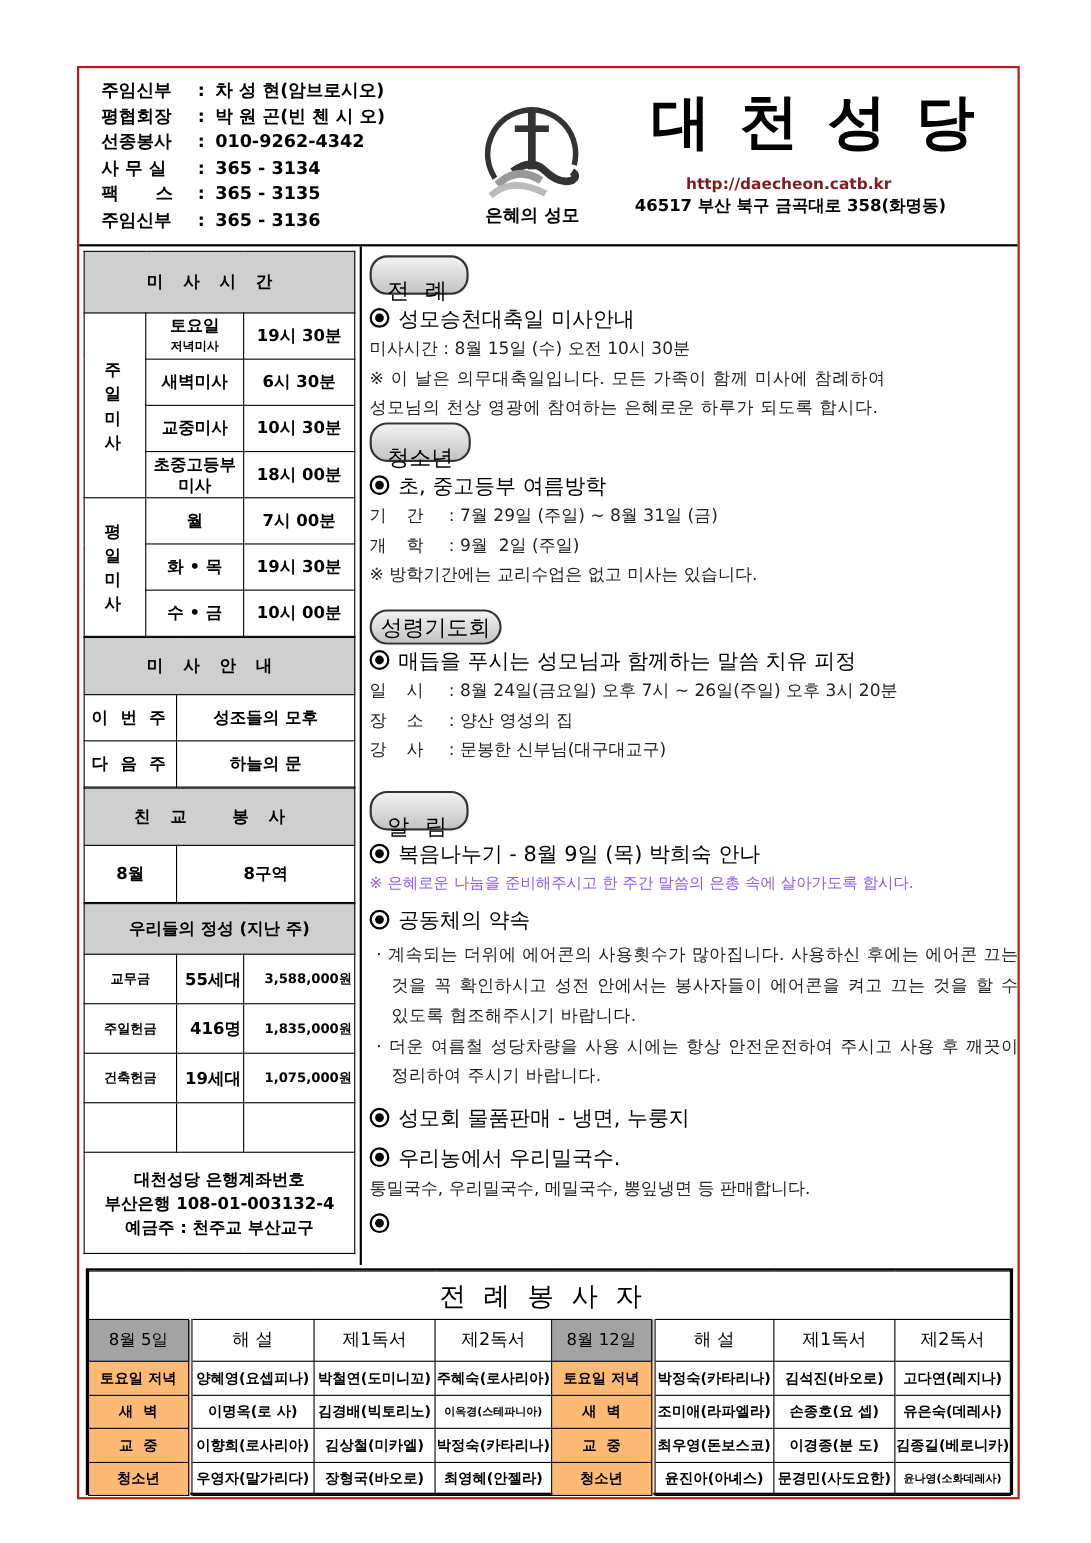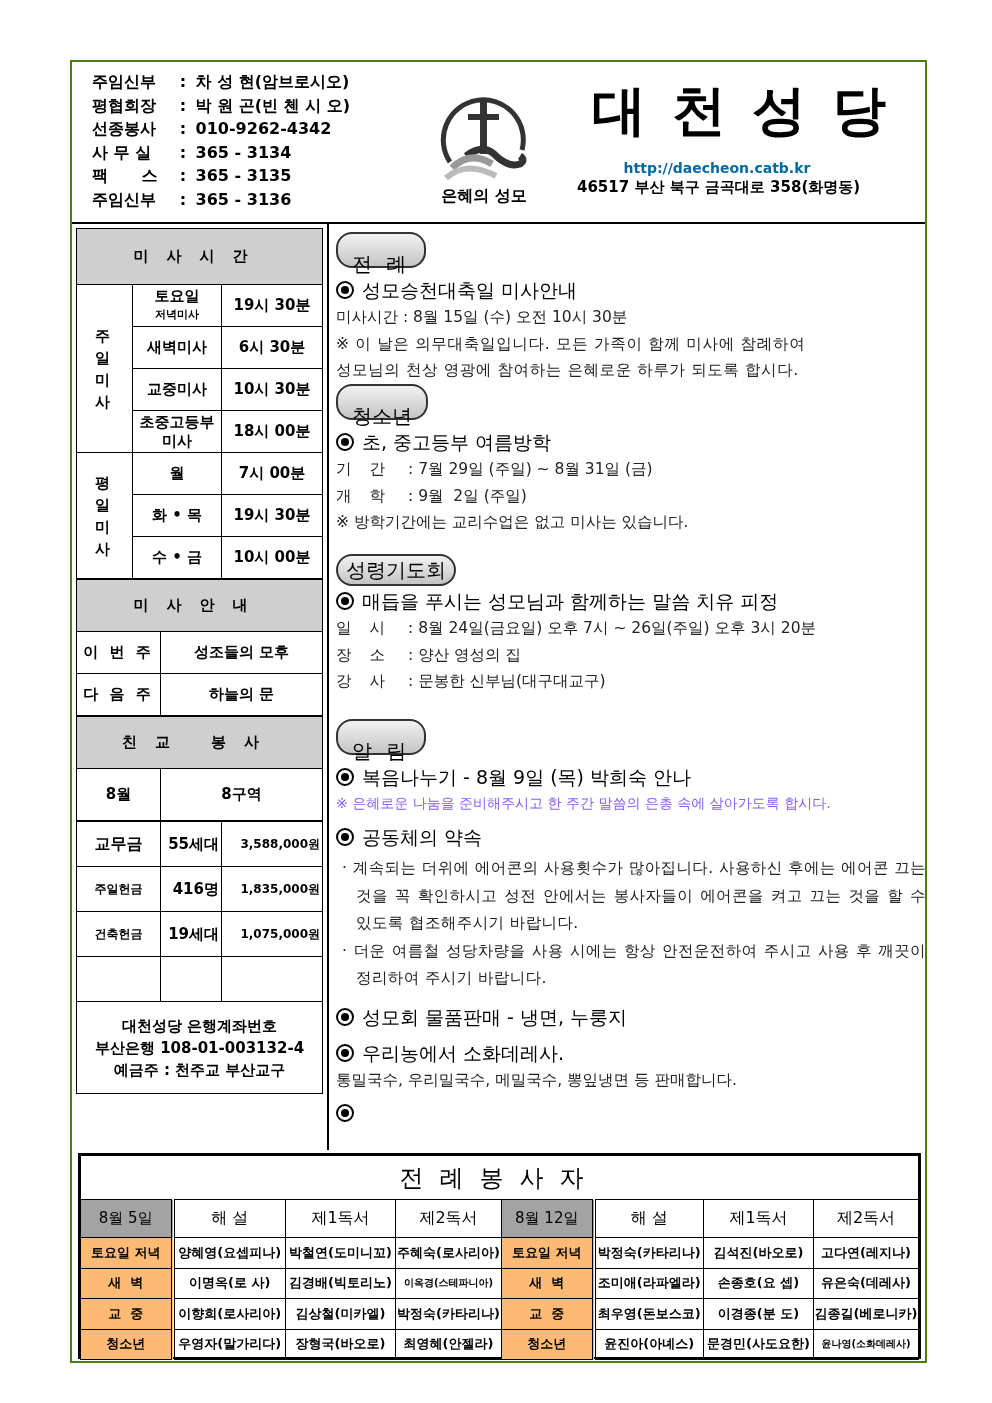--- a/index.html
+++ b/index.html
@@ -1,31 +1,31 @@
 <!DOCTYPE html>
 <html><head>
 <meta charset="utf-8">
 <style>
   * { box-sizing: border-box; margin: 0; padding: 0; }
   html, body { width: 992px; height: 1403px; background: #ffffff; }
   body { font-family: "DejaVu Sans", "Liberation Sans", sans-serif; color: #000; position: relative; }
 
-  .page { position: absolute; left: 70px; top: 60px; width: 857px; height: 1303px; border: 2px solid #4d7c0f; }
+  .page { position: absolute; left: 70px; top: 60px; width: 857px; height: 1303px; border: 2px solid #b91c1c; }
 
   
   .header { position: absolute; left: 0; top: 0; width: 853px; height: 162px; border-bottom: 2px solid #000; }
   .info { position: absolute; left: 20px; top: 8px; font-size: 16px; font-weight: bold; line-height: 23.5px; }
   .info .row { white-space: nowrap; }
   .info .lbl { display: inline-block; width: 84px; letter-spacing: 0px; }
   .info .sep { display: inline-block; width: 14px; text-align: center; }
   .logo { position: absolute; left: 362px; top: 22px; width: 100px; height: 130px; }
   .logo svg { display: block; margin: 0 auto; }
   .logo-cap { text-align: center; font-size: 16px; font-weight: bold; margin-top: 2px; }
   .title { position: absolute; left: 515px; top: 14px; width: 330px; text-align: center; font-size: 54px; font-weight: bold; letter-spacing: 26px; line-height: 70px; }
-  .url { position: absolute; left: 535px; top: 98px; width: 220px; text-align: center; color: #0369a1; font-size: 14px; font-weight: bold; }
+  .url { position: absolute; left: 535px; top: 98px; width: 220px; text-align: center; color: #7f1d1d; font-size: 14px; font-weight: bold; }
   .addr { position: absolute; left: 505px; top: 116px; font-size: 15px; font-weight: bold; white-space: nowrap; }
 
   
   .left { position: absolute; left: 4px; top: 166px; width: 247px; }
   table.lt { border-collapse: collapse; width: 247px; }
   table.lt td { border: 1.5px solid #000; text-align: center; font-weight: bold; font-size: 15px; }
   .gray { background: #cfcfcf; }
   .hdr { height: 56px; font-size: 17px; letter-spacing: 18px; }
   .mass-sm { font-size: 13px; line-height: 17px; }
   .mass-xs { font-size: 10px; }
@@ -153,22 +153,25 @@
           </tr>
       <tr style="height:52px">
             <td style="width:84px">8월</td>
             <td>8구역</td>
           </tr>
     </tbody>
       </table>
 
     <table class="lt">
       <tbody>
+          <tr>
+            <td colspan="3" class="gray" style="height:46px;font-size:15px">우리들의 정성 (지난 주)</td>
+          </tr>
       <tr class="r45">
-            <td style="width:84px;font-size:16px">교무금</td>
+            <td style="width:84px;font-size:12px">교무금</td>
             <td style="width:61px;text-align:right;padding-right:2px">55세대</td>
             <td style="font-size:12px;text-align:right;padding-right:2px">3,588,000원</td>
           </tr>
       <tr class="r45">
             <td style="font-size:12px">주일헌금</td>
             <td style="text-align:right;padding-right:2px">416명</td>
             <td style="font-size:12px;text-align:right;padding-right:2px">1,835,000원</td>
           </tr>
       <tr class="r45">
             <td style="font-size:12px">건축헌금</td>
@@ -220,21 +223,21 @@
     </div>
 
     <div class="sec">
       <span class="pill">알 림</span>
       <div class="bh" style="margin-top:1px"><span class="dot"></span><span>복음나누기 - 8월 9일 (목) 박희숙 안나</span></div>
       <div class="tx-sm">※ 은혜로운 나눔을 준비해주시고 한 주간 말씀의 은총 속에 살아가도록 합시다.</div>
       <div class="bh" style="margin-top:8px"><span class="dot"></span><span>공동체의 약속</span></div>
       <div class="bul" style="margin-top:4px">· 계속되는 더위에 에어콘의 사용횟수가 많아집니다. 사용하신 후에는 에어콘 끄는 것을 꼭 확인하시고 성전 안에서는 봉사자들이 에어콘을 켜고 끄는 것을 할 수 있도록 협조해주시기 바랍니다.</div>
       <div class="bul">· 더운 여름철 성당차량을 사용 시에는  항상 안전운전하여 주시고 사용 후 깨끗이 정리하여 주시기 바랍니다.</div>
       <div class="bh" style="margin-top:10px"><span class="dot"></span><span>성모회 물품판매 - 냉면, 누룽지</span></div>
-      <div class="bh" style="margin-top:8px"><span class="dot"></span><span>우리농에서 소화데레사.</span></div>
+      <div class="bh" style="margin-top:8px"><span class="dot"></span><span>우리농에서 우리밀국수.</span></div>
       <div class="tx">통밀국수, 우리밀국수, 메밀국수, 뽕잎냉면 등 판매합니다.</div>
       <div class="bh" style="margin-top:6px"><span class="dot"></span></div>
     </div>
   </div>
 
   <div class="bottom">
     <table class="bt">
       <tbody>
           <tr>
             <td colspan="8" class="t">전례봉사자</td>

